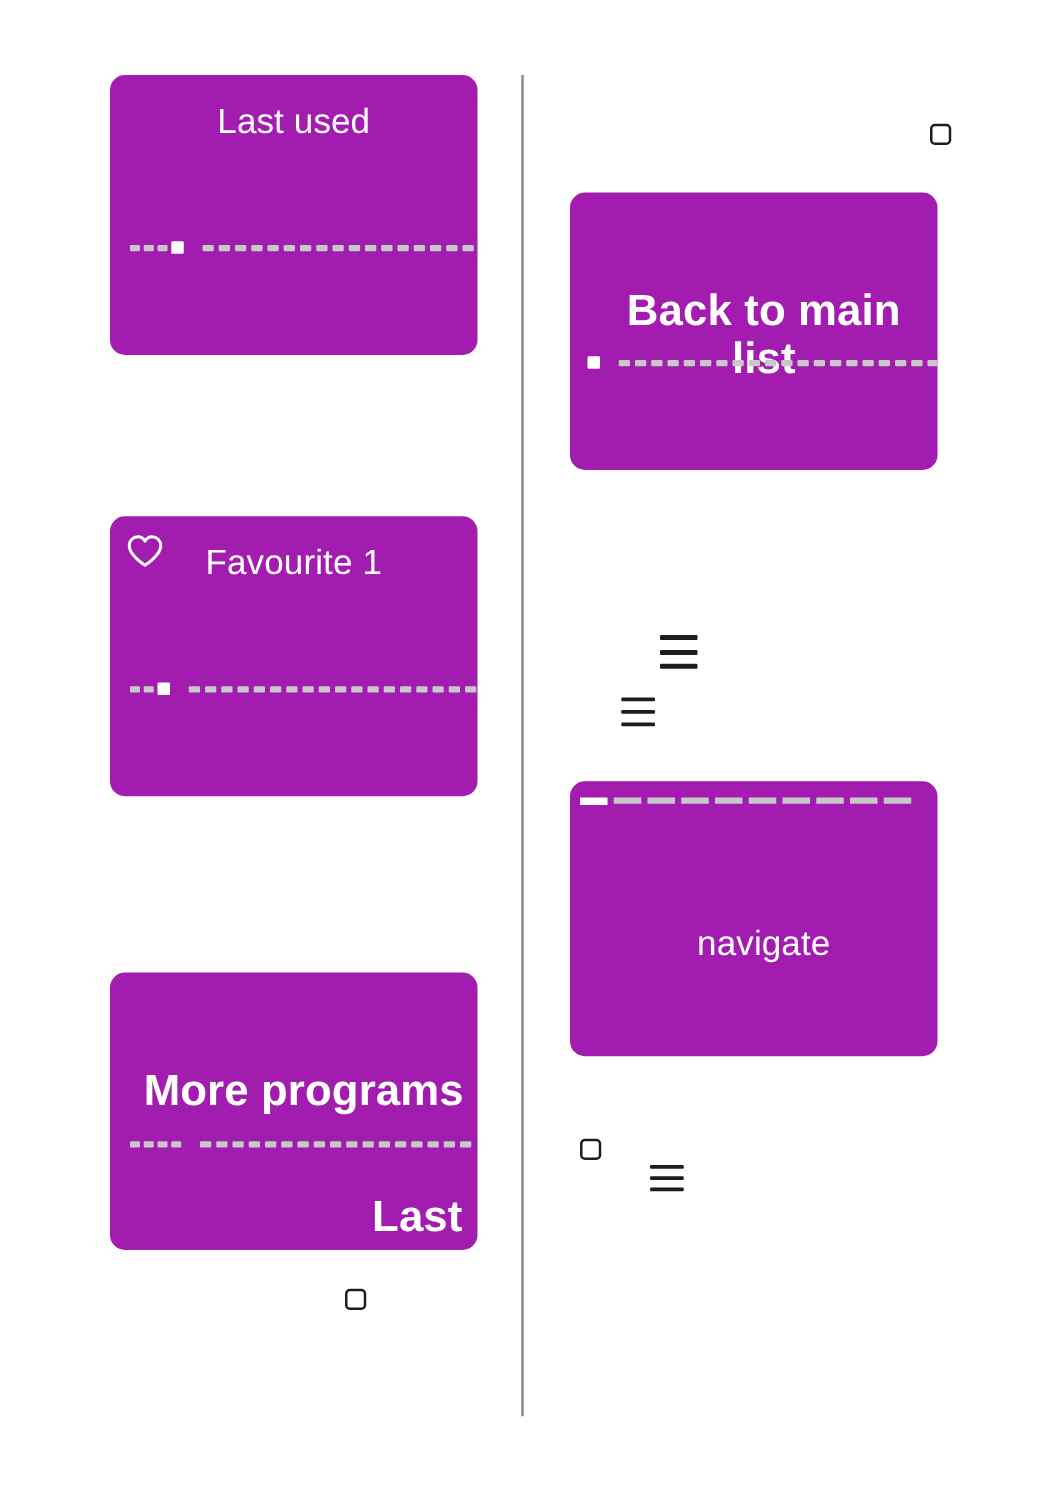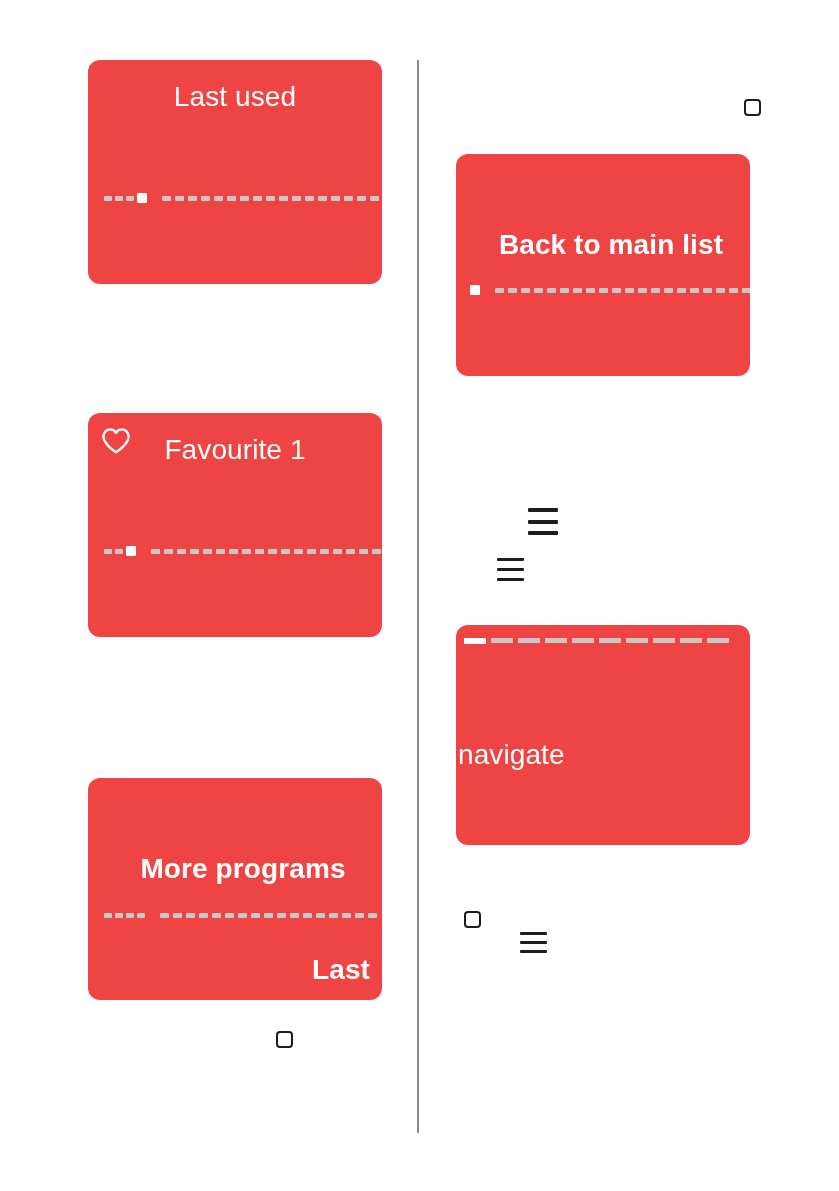--- a/index.html
+++ b/index.html
@@ -26,42 +26,42 @@
     left: 417px;
     top: 60px;
     width: 2px;
     height: 1073px;
     background: #8a8a8e;
   }
 
   
   .card {
     position: absolute;
-    background: #ef4444;
+    background: #a21caf;
     border-radius: 12px;
     box-sizing: border-box;
     overflow: hidden;
   }
 
   .card-text {
     position: absolute;
     left: 0;
     right: 0;
     color: #ffffff;
     text-align: center;
     line-height: 1.08;
     letter-spacing: 0.1px;
   }
 
   .t-title {
     font-size: 28px;
     font-weight: 400;
   }
   .t-title-bold {
-    font-size: 28px;
+    font-size: 35px;
     font-weight: 700;
     margin-left: 16px;
   }
   .t-sub {
     font-size: 28px;
     font-weight: 400;
   }
 
   
   .dashrow {
@@ -355,21 +355,21 @@
         <span class="seg" style="width: 22px;"></span>
         <span style="width: 5px; flex: 0 0 auto;"></span>
         <span class="seg" style="width: 22px;"></span>
         <span style="width: 5px; flex: 0 0 auto;"></span>
         <span class="seg" style="width: 22px;"></span>
         <span style="width: 5px; flex: 0 0 auto;"></span>
         <span class="seg" style="width: 22px;"></span>
         <span style="width: 5px; flex: 0 0 auto;"></span>
         <span class="seg" style="width: 22px;"></span>
       </div>
-    <div class="card-text t-sub" style="top:115px; text-align:left; left:2px;">navigate</div>
+    <div class="card-text t-sub" style="top:115px; text-align:center; left:16px;">navigate</div>
   </div>
 
   <div class="rsq-icon" style="left:744px; top:99px; width:17px; height:17px;"></div>
 
   <div class="burger-icon" style="left:528px; top:508px; width:30px; height:27px;">
     <i style="height:4px;"></i>
       <i style="height:4px;"></i>
       <i style="height:4px;"></i>
   </div>
 

